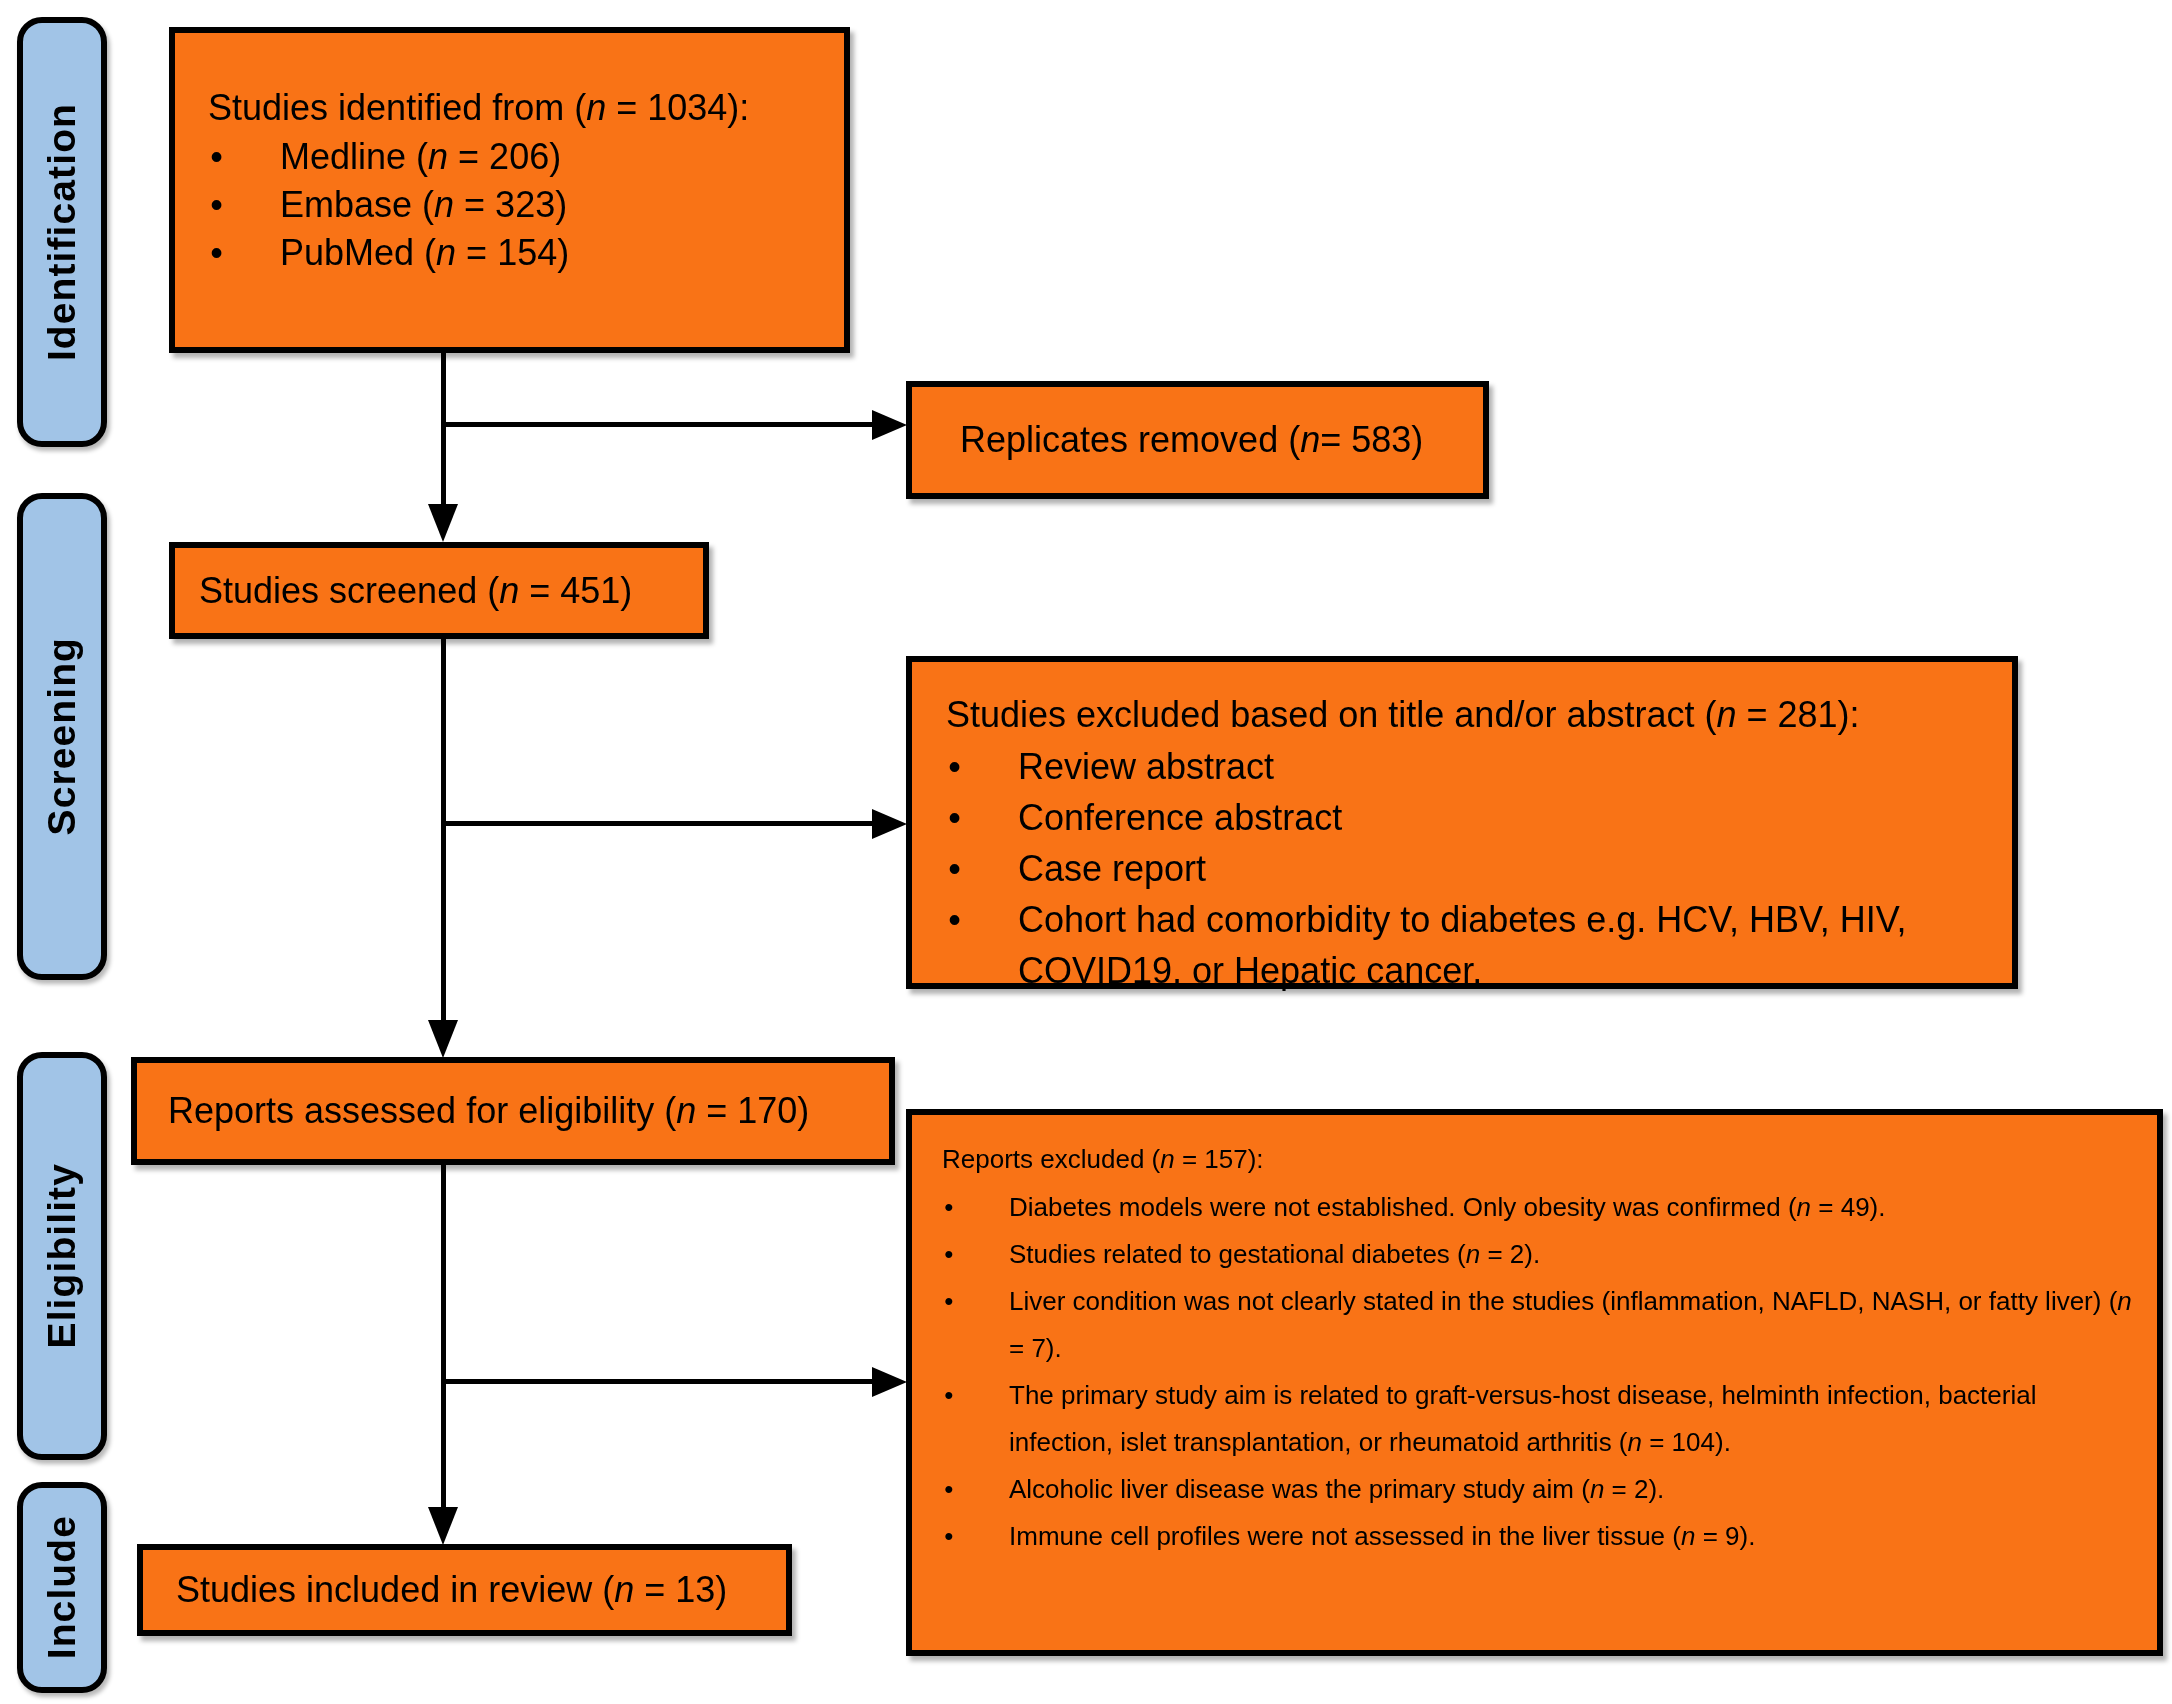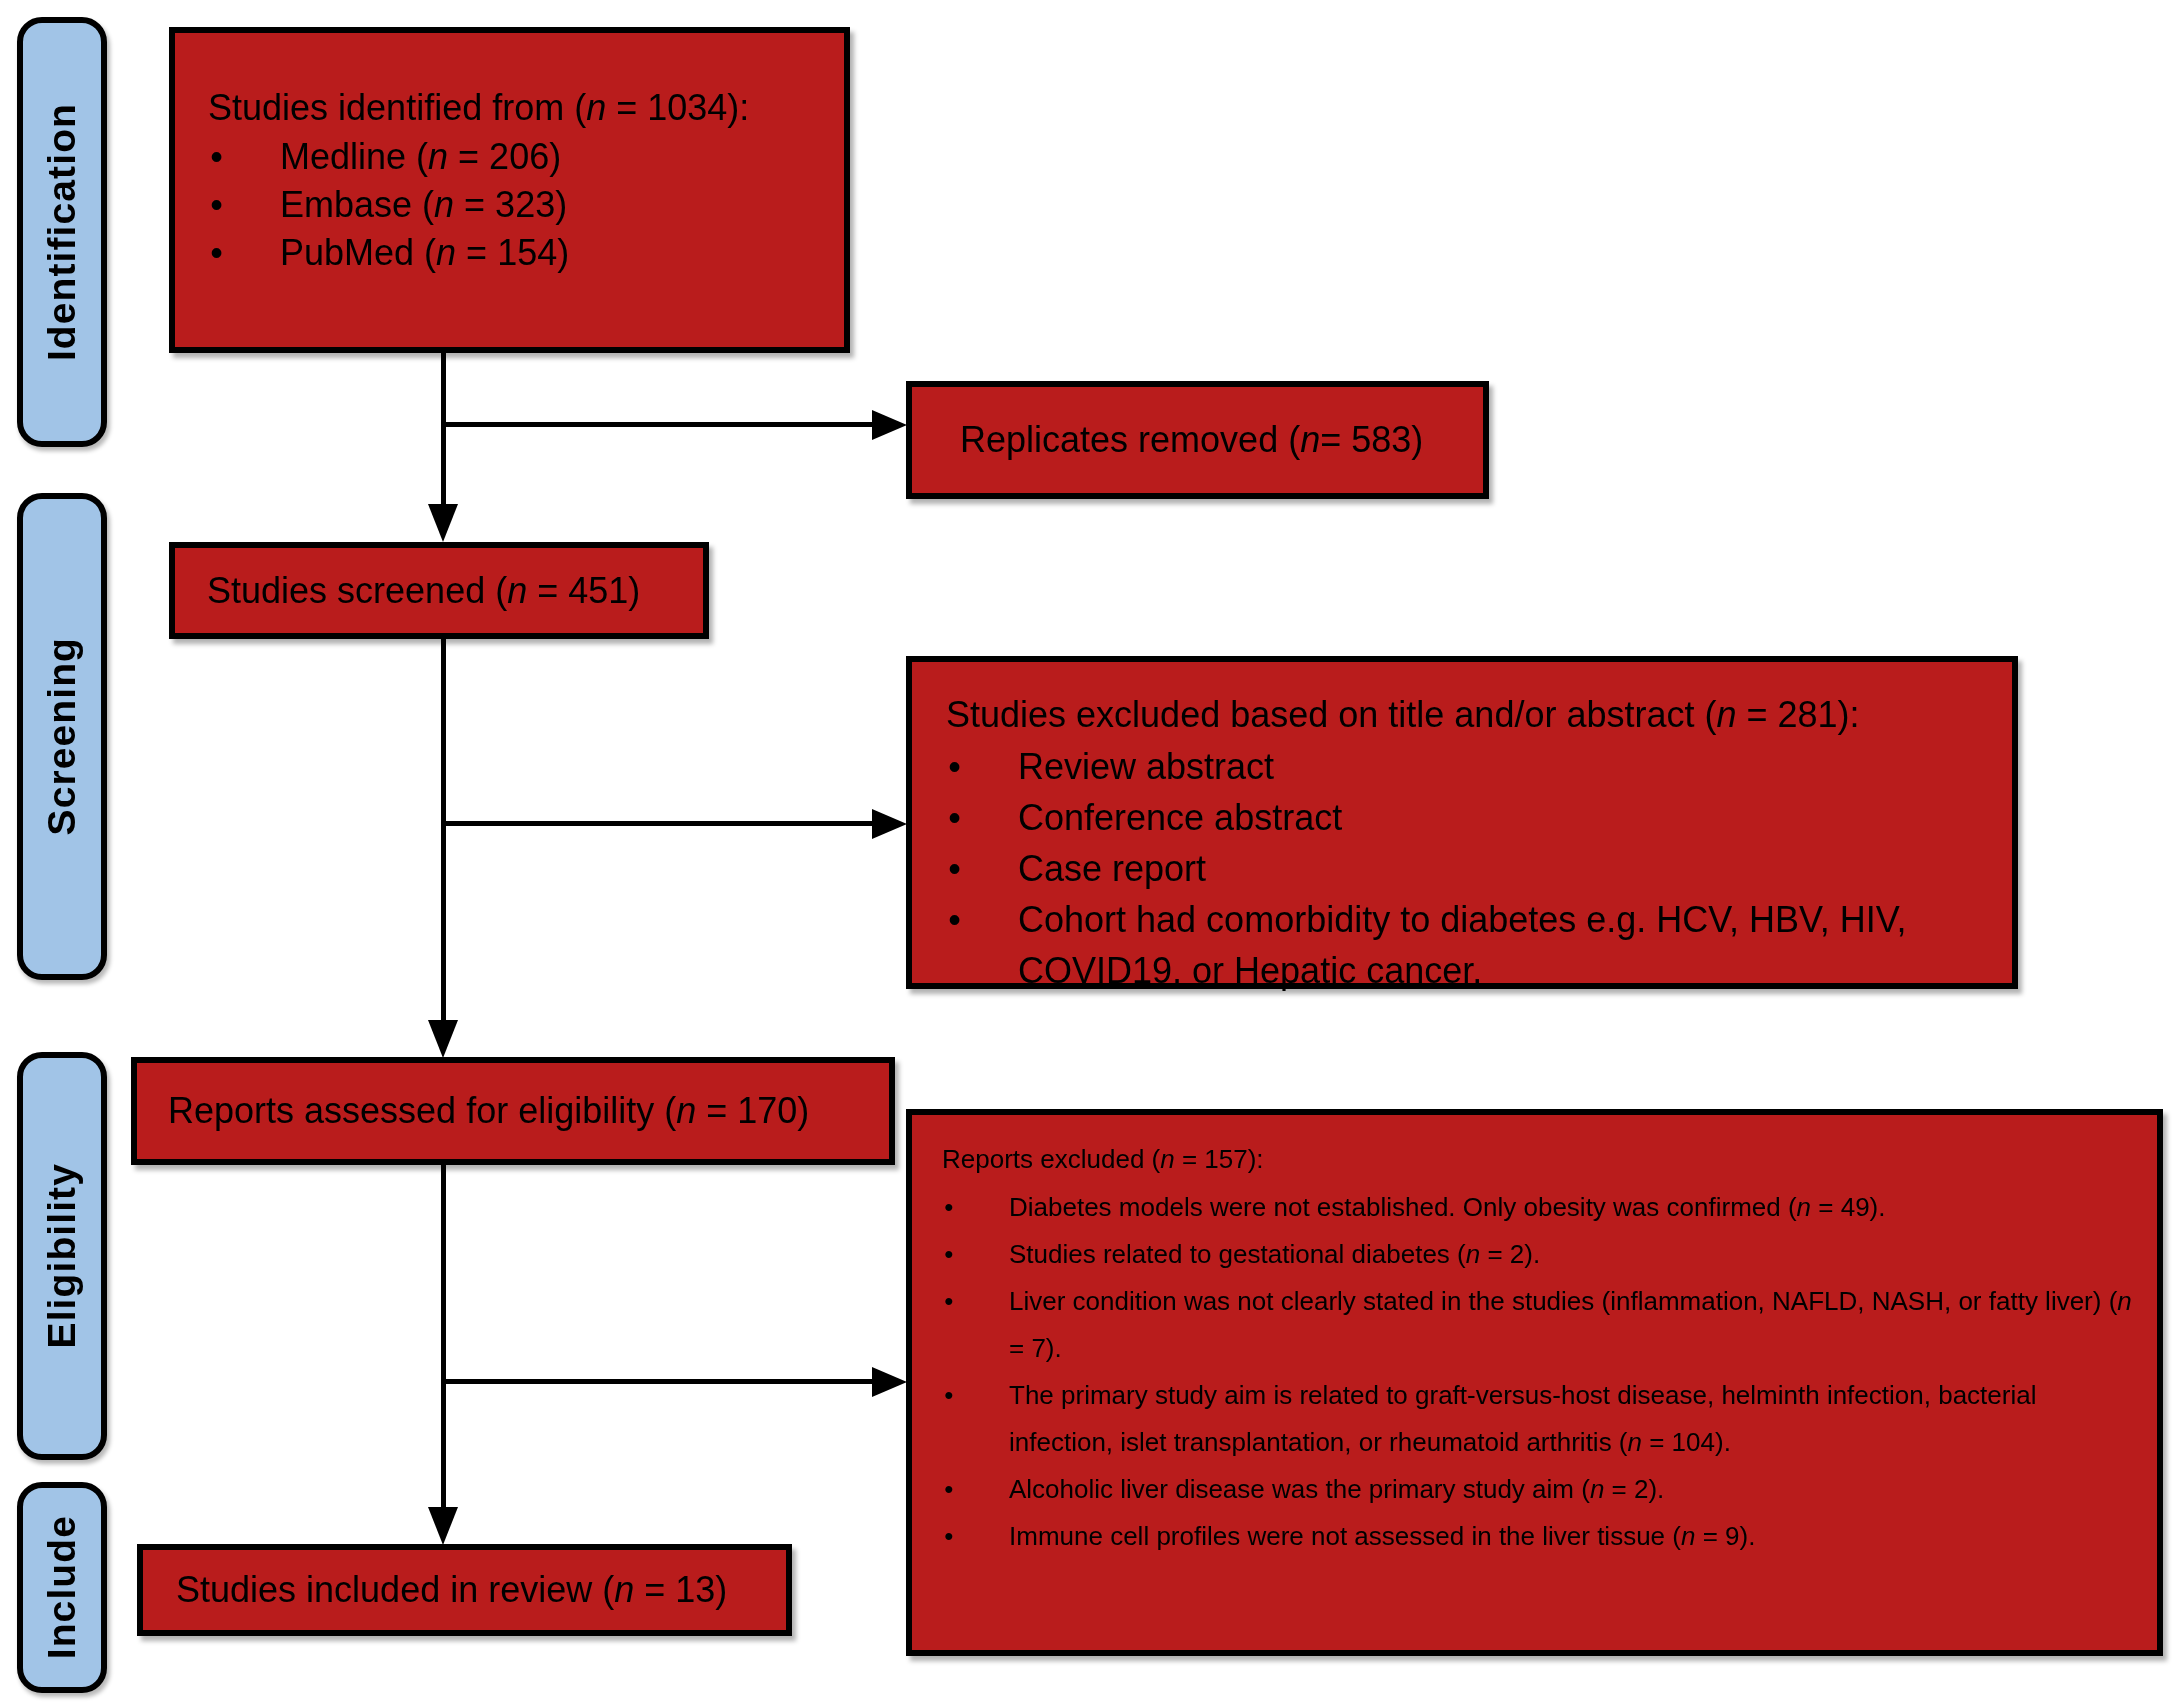--- a/index.html
+++ b/index.html
@@ -34,21 +34,21 @@
     writing-mode: vertical-rl;
     transform: rotate(180deg);
     font-size: 39px;
     font-weight: bold;
     letter-spacing: 1.1px;
     white-space: nowrap;
   }
   
   .fbox {
     position: absolute;
-    background: #b91c1c;
+    background: #f97316;
     border: 6.3px solid #000000;
     box-sizing: border-box;
     box-shadow: 4px 4.6px 4.6px rgba(0,0,0,0.30);
     font-size: 36px;
     line-height: 48px;
   }
   .fbox.center-line {
     display: flex;
     align-items: center;
   }
@@ -115,21 +115,21 @@
       <li>Medline (<i>n</i> = 206)</li>
       <li>Embase (<i>n</i> = 323)</li>
       <li>PubMed (<i>n</i> = 154)</li>
     </ul>
   </div>
 
   <div class="fbox center-line" style="left:906px; top:381px; width:583px; height:118px; padding-left:48px;">
     <span>Replicates removed (<i>n</i>= 583)</span>
   </div>
 
-  <div class="fbox center-line" style="left:169px; top:542px; width:540px; height:97px; padding-left:32px;">
+  <div class="fbox center-line" style="left:169px; top:542px; width:540px; height:97px; padding-left:24px;">
     <span>Studies screened (<i>n</i> = 451)</span>
   </div>
 
   <div class="fbox" style="left:906px; top:656px; width:1112px; height:333px; padding:27px 13px 0 34px; line-height:51px;">
     <p class="bux-title">Studies excluded based on title and/or abstract (<i>n</i> = 281):</p>
     <ul>
       <li>Review abstract</li>
       <li>Conference abstract</li>
       <li>Case report</li>
       <li>Cohort had comorbidity to diabetes e.g. HCV, HBV, HIV, COVID19, or Hepatic cancer.</li>

